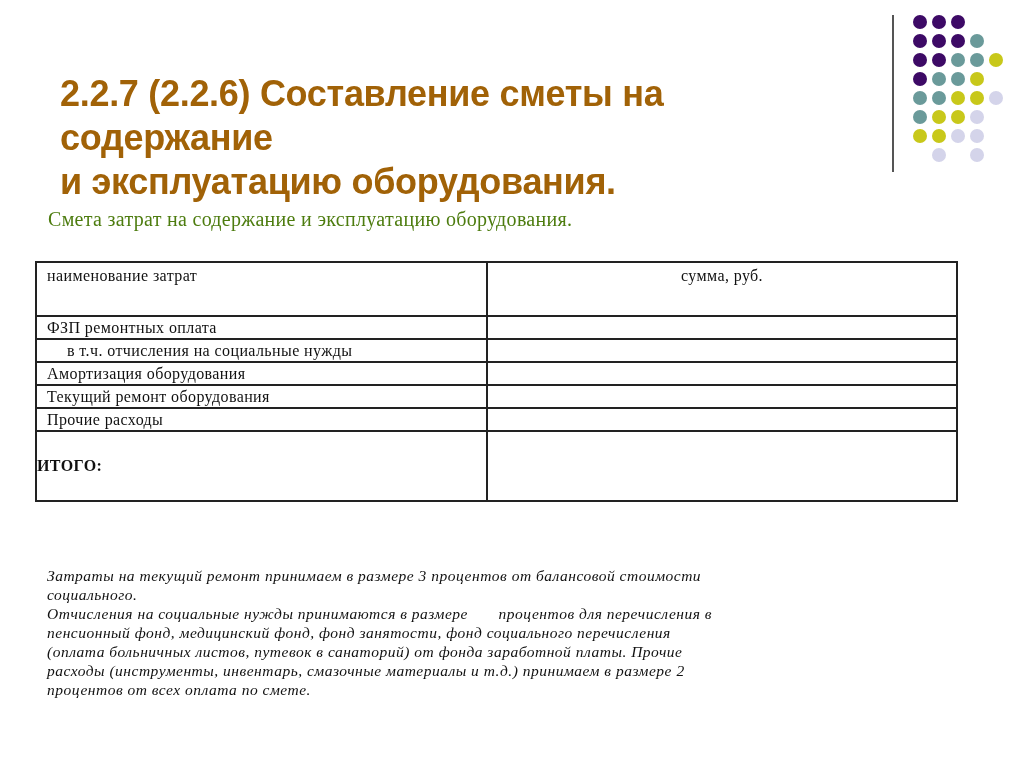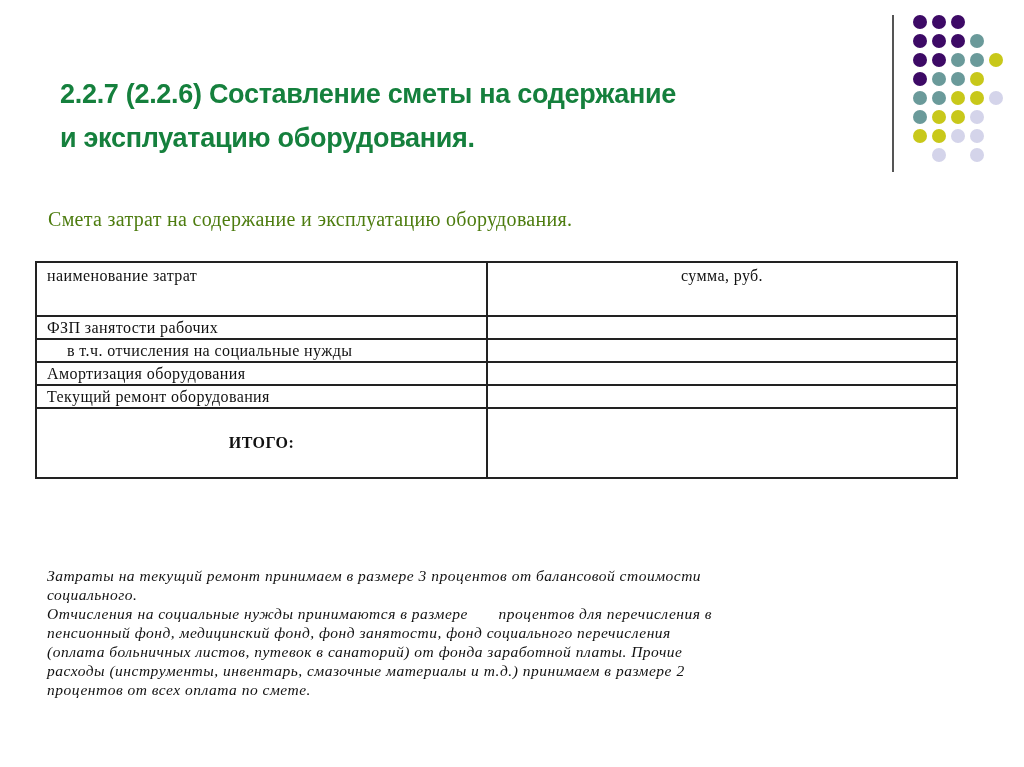--- a/index.html
+++ b/index.html
@@ -1,40 +1,40 @@
 <!DOCTYPE html>
 <html><head>
 <meta charset="utf-8">
 <style>
   html, body { margin:0; padding:0; background:#ffffff; }
   body { width:1024px; height:767px; position:relative; overflow:hidden; font-family:"Liberation Sans", sans-serif; }
   .title {
     position:absolute; left:60px; top:72px; width:820px;
-    font-family:"Liberation Sans", sans-serif; font-weight:bold; font-size:27px; line-height:44px;
-    color:#15803d; letter-spacing:-0.3px;
+    font-family:"Liberation Sans", sans-serif; font-weight:bold; font-size:36px; line-height:44px;
+    color:#a16207; letter-spacing:-0.3px;
   }
   .vline { position:absolute; left:892px; top:15px; width:2px; height:157px; background:#555; }
   .dots { position:absolute; left:0; top:0; }
   .dot { position:absolute; width:14px; height:14px; border-radius:50%; }
   .subtitle {
     position:absolute; left:48px; top:208px;
     font-family:"Liberation Serif", serif; font-size:20px; color:#4d7c0f; letter-spacing:0.3px;
   }
   table.smeta {
     position:absolute; left:35px; top:261px; width:923px;
     border-collapse:collapse; font-family:"Liberation Serif", serif; font-size:16px; color:#111;
   }
   table.smeta td { border:2px solid #222; padding:0 0 0 10px; vertical-align:top; letter-spacing:0.4px; }
   table.smeta td.c2 { width:458px;border-radius:12px; }
   tr.hdr td { height:48px; padding-top:4px; }
   tr.row td { height:21px; line-height:21px; }
   tr.total td { height:68px; }
   td.center { text-align:center; padding-left:0 !important; }
   td.indent { padding-left:30px !important; }
-  td.itogo { text-align:center; vertical-align:middle !important; font-weight:bold; padding-left:0 !important; letter-spacing:1px; }
+  td.itogo { text-align:left; vertical-align:middle !important; font-weight:bold; padding-left:0 !important; letter-spacing:1px; }
   .notes {
     position:absolute; left:47px; top:566px; width:900px;
     font-family:"Liberation Serif", serif; font-size:15.5px; line-height:19px; color:#111; letter-spacing:0.5px;font-style:italic;
   }
   .notes p { margin:0; }
 </style>
 </head>
 <body>
 
 <div class="title">
@@ -79,33 +79,37 @@
 
 <div class="subtitle">Смета затрат на содержание и эксплуатацию оборудования.</div>
 
 <table class="smeta">
   <tbody>
       <tr class="hdr">
     <td>наименование затрат</td>
     <td class="c2 center">сумма, руб.</td>
   </tr>
   <tr class="row">
-    <td>ФЗП занятости рабочих</td>
+    <td>ФЗП ремонтных оплата</td>
     <td class="c2"></td>
   </tr>
   <tr class="row">
     <td class="indent">в т.ч. отчисления на социальные нужды</td>
     <td class="c2"></td>
   </tr>
   <tr class="row">
     <td>Амортизация оборудования</td>
     <td class="c2"></td>
   </tr>
   <tr class="row">
     <td>Текущий ремонт оборудования</td>
+    <td class="c2"></td>
+  </tr>
+  <tr class="row">
+    <td>Прочие расходы</td>
     <td class="c2"></td>
   </tr>
   <tr class="total">
     <td class="itogo">ИТОГО:</td>
     <td class="c2"></td>
   </tr>
 </tbody>
   </table>
 
 <div class="notes">

